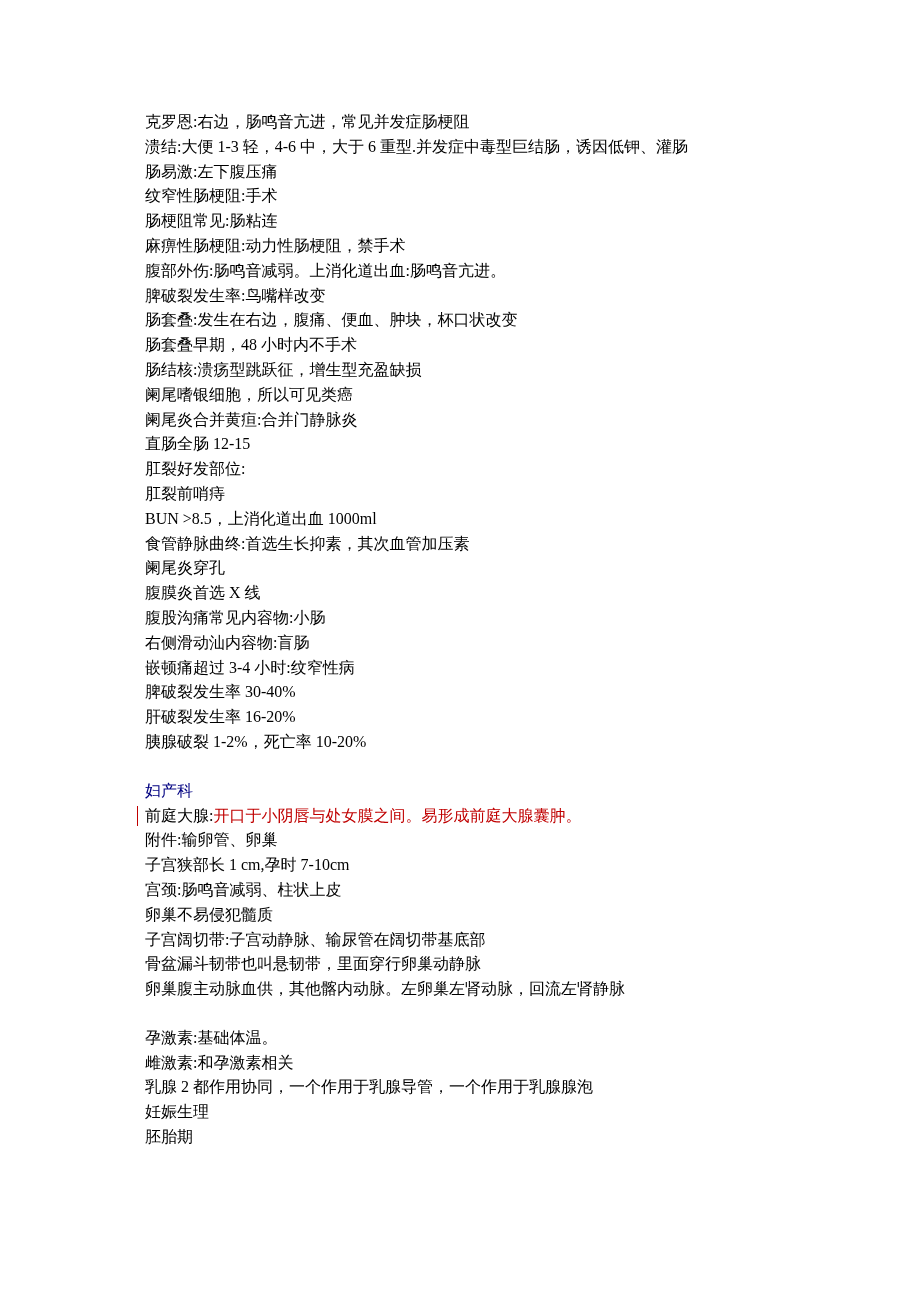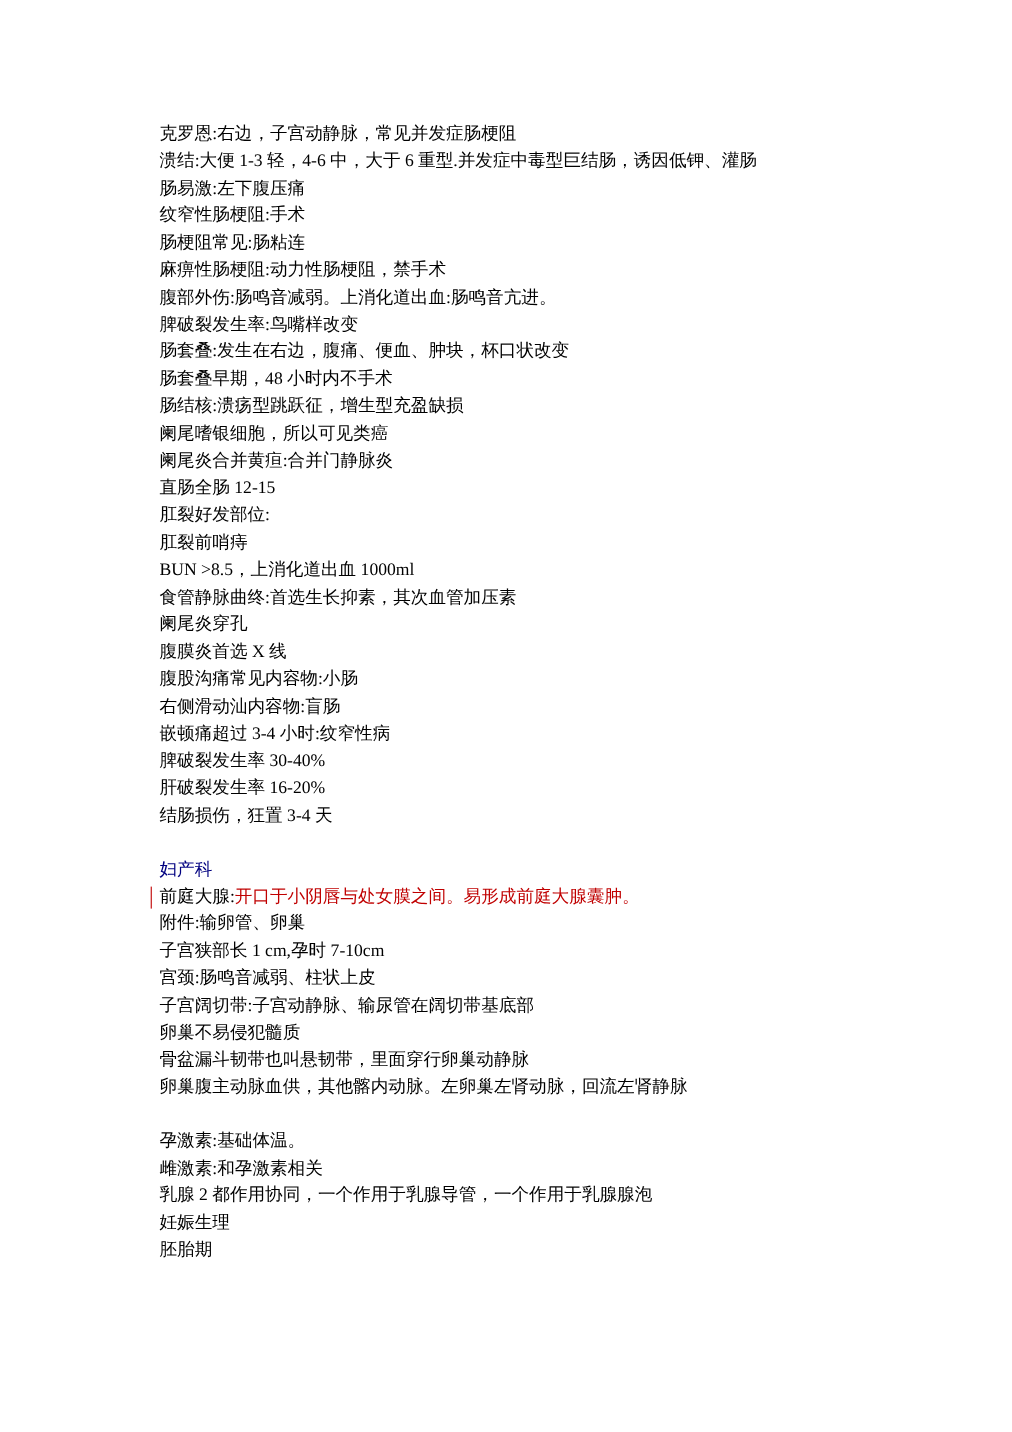--- a/index.html
+++ b/index.html
@@ -35,21 +35,21 @@
     top: 2px;
     bottom: 2px;
     width: 1px;
     background: #c00000;
   }
 </style>
 </head>
 <body>
 
 <div id="s1">
-    <p class="line">克罗恩:右边，子宫动静脉，常见并发症肠梗阻</p>
+    <p class="line">克罗恩:右边，肠鸣音亢进，常见并发症肠梗阻</p>
     <p class="line">溃结:大便 1-3 轻，4-6 中，大于 6 重型.并发症中毒型巨结肠，诱因低钾、灌肠</p>
     <p class="line">肠易激:左下腹压痛</p>
     <p class="line">纹窄性肠梗阻:手术</p>
     <p class="line">肠梗阻常见:肠粘连</p>
     <p class="line">麻痹性肠梗阻:动力性肠梗阻，禁手术</p>
     <p class="line">腹部外伤:肠鸣音减弱。上消化道出血:肠鸣音亢进。</p>
     <p class="line">脾破裂发生率:鸟嘴样改变</p>
     <p class="line">肠套叠:发生在右边，腹痛、便血、肿块，杯口状改变</p>
     <p class="line">肠套叠早期，48 小时内不手术</p>
     <p class="line">肠结核:溃疡型跳跃征，增生型充盈缺损</p>
@@ -60,35 +60,35 @@
     <p class="line">肛裂前哨痔</p>
     <p class="line">BUN &gt;8.5，上消化道出血 1000ml</p>
     <p class="line">食管静脉曲终:首选生长抑素，其次血管加压素</p>
     <p class="line">阑尾炎穿孔</p>
     <p class="line">腹膜炎首选 X 线</p>
     <p class="line">腹股沟痛常见内容物:小肠</p>
     <p class="line">右侧滑动汕内容物:盲肠</p>
     <p class="line">嵌顿痛超过 3-4 小时:纹窄性病</p>
     <p class="line">脾破裂发生率 30-40%</p>
     <p class="line">肝破裂发生率 16-20%</p>
-    <p class="line">结肠损伤，狂置 3-4 天</p>
+    <p class="line">胰腺破裂 1-2%，死亡率 10-20%</p>
   </div>
 
 <p class="line section-title">妇产科</p>
 
 <p class="line vbar">
   <span>前庭大腺:</span><span class="underlined-red">开口于小阴唇与处女膜之间。易形成前庭大腺囊肿。</span>
 </p>
 
 <div id="s2">
     <p class="line">附件:输卵管、卵巢</p>
     <p class="line">子宫狭部长 1 cm,孕时 7-10cm</p>
     <p class="line">宫颈:肠鸣音减弱、柱状上皮</p>
+    <p class="line">卵巢不易侵犯髓质</p>
     <p class="line">子宫阔切带:子宫动静脉、输尿管在阔切带基底部</p>
-    <p class="line">卵巢不易侵犯髓质</p>
     <p class="line">骨盆漏斗韧带也叫悬韧带，里面穿行卵巢动静脉</p>
     <p class="line">卵巢腹主动脉血供，其他髂内动脉。左卵巢左肾动脉，回流左肾静脉</p>
   </div>
 
 <div style="height:24px"></div>
 
 <div id="s3">
     <p class="line">孕激素:基础体温。</p>
     <p class="line">雌激素:和孕激素相关</p>
     <p class="line">乳腺 2 都作用协同，一个作用于乳腺导管，一个作用于乳腺腺泡</p>

